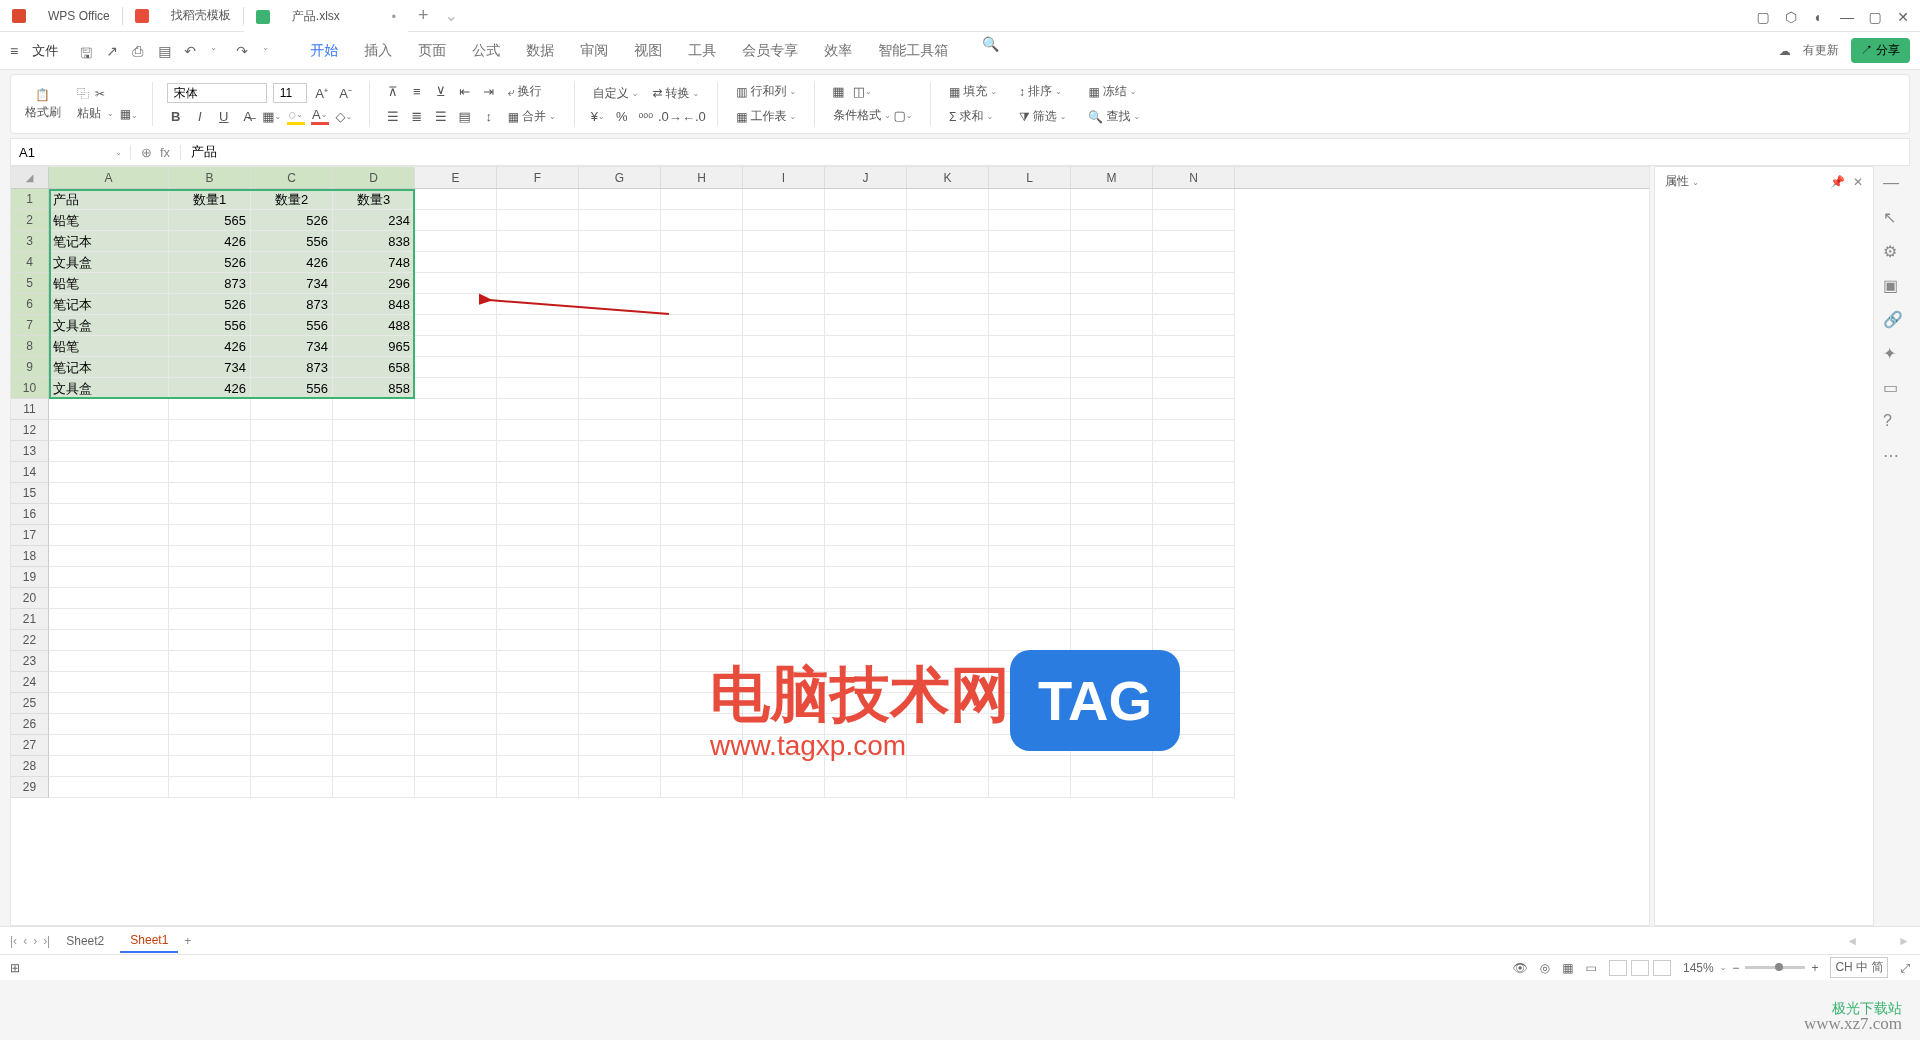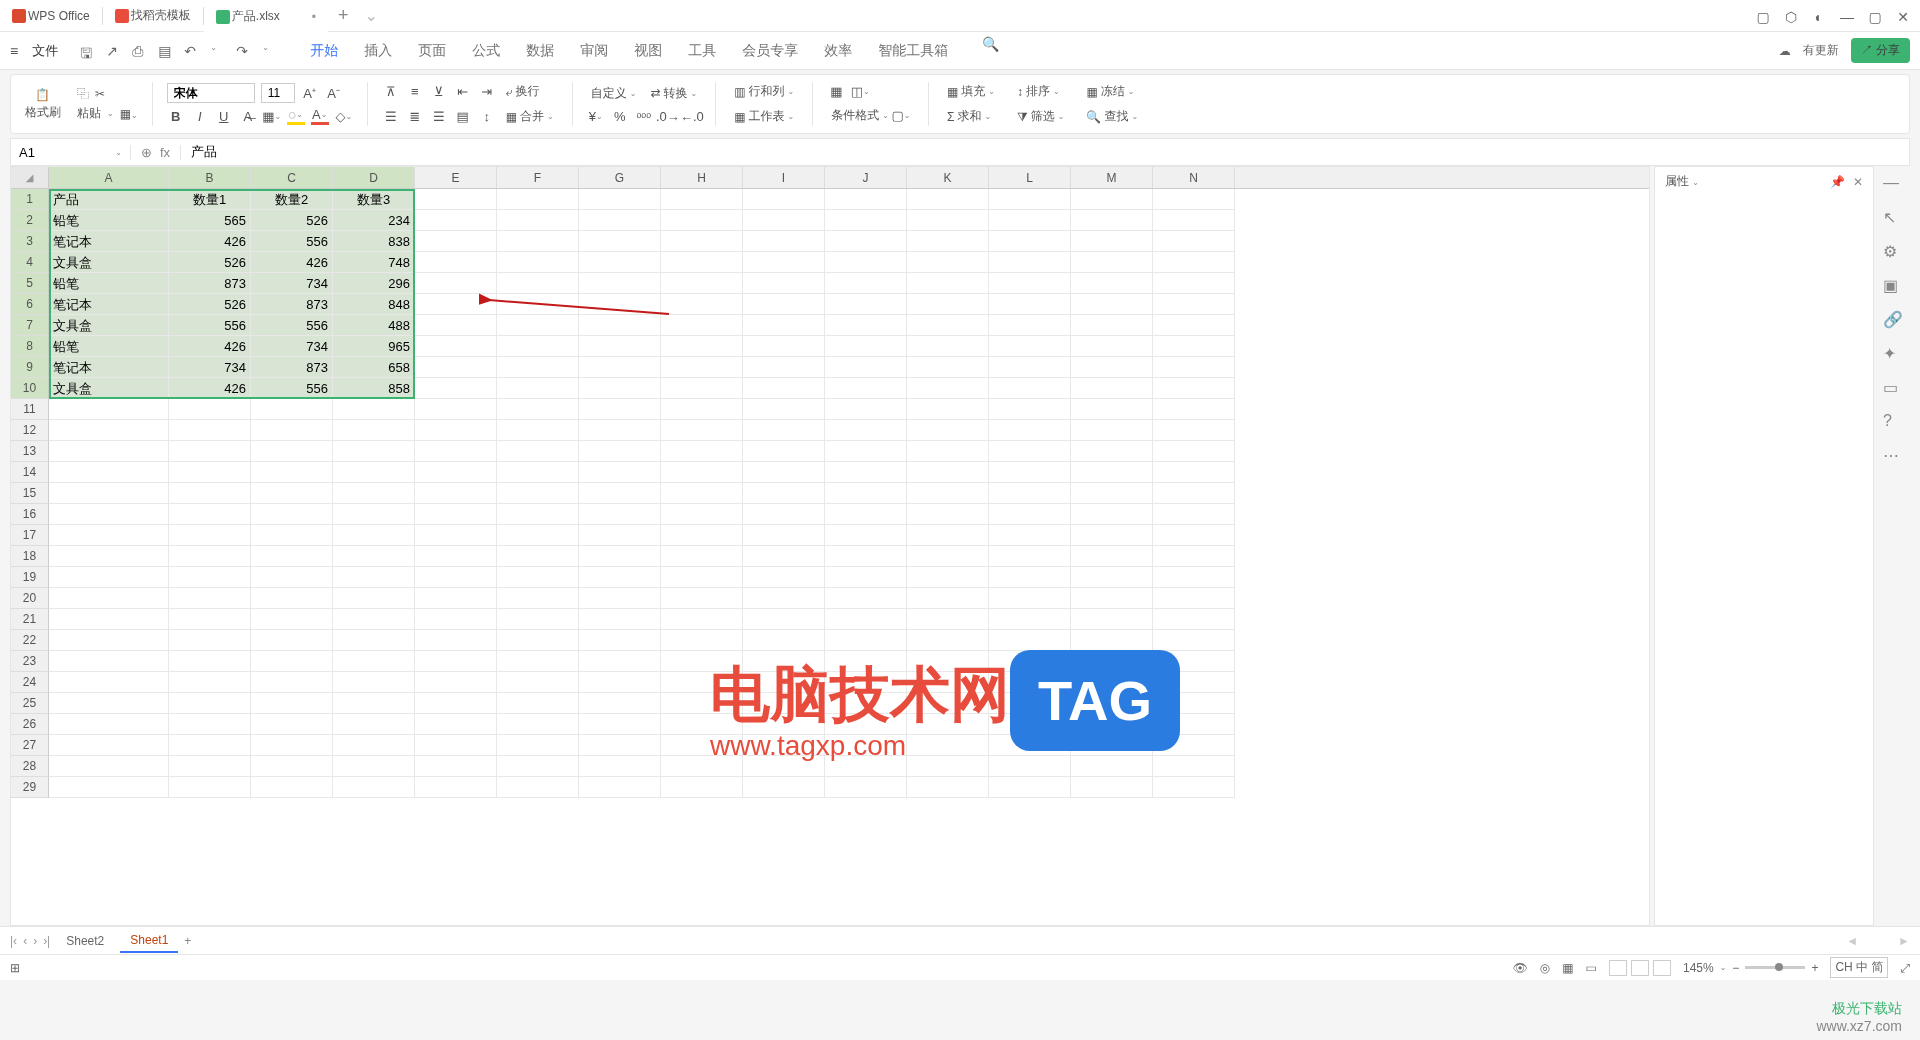--- a/index.html
+++ b/index.html
@@ -1,20 +1,20 @@
 <!DOCTYPE html>
 <html><head>
 <meta charset="utf-8">
 <style>
 * { margin: 0; padding: 0; box-sizing: border-box; font-family: "Microsoft YaHei", sans-serif; }
 body { background: #f5f5f5; width: 1920px; height: 1040px; overflow: hidden; position: relative; }
 
 
 .titlebar { height: 32px; background: #fff; display: flex; align-items: center; border-bottom: 1px solid #e5e5e5; }
-.tab { display: flex; align-items: center; padding: 0 12px; height: 32px; font-size: 12px; color: #555; gap: 2px; }
+.tab { display: flex; align-items: center; padding: 0 12px; height: 32px; font-size: 12px; color: #555; gap: 22px; }
 .tab.active { background: #fff; border-top: 2px solid transparent; }
 .tab-icon { width: 14px; height: 14px; display: inline-block; }
 .tab-icon.wps { background: #d94a2e; border-radius: 2px; }
 .tab-icon.search { background: #e74c3c; border-radius: 2px; }
 .tab-icon.sheet { background: #3cb371; border-radius: 2px; }
 .tab-add { padding: 0 10px; font-size: 18px; color: #888; cursor: pointer; }
 .tab-sep { width: 1px; height: 18px; background: #ddd; }
 .titlebar-right { margin-left: auto; display: flex; gap: 14px; padding-right: 10px; align-items: center; }
 .win-btn { width: 14px; height: 14px; display: inline-block; color: #666; font-size: 14px; text-align: center; }
 
@@ -23,30 +23,30 @@
 .menu-left { display: flex; align-items: center; gap: 8px; }
 .hamburger { font-size: 14px; color: #555; }
 .menu-file { font-size: 13px; color: #333; padding: 0 6px; }
 .quick-icons { display: flex; gap: 10px; margin-left: 8px; align-items: center; }
 .q-icon { width: 16px; height: 16px; color: #666; font-size: 14px; cursor: pointer; }
 .tabs-nav { display: flex; gap: 18px; margin-left: 28px; font-size: 14px; }
 .nav-item { color: #737373; padding: 6px 4px; cursor: pointer; }
 .nav-item.active { color: #3875f7; font-weight: 500; }
 .nav-search { margin-left: 12px; color: #888; }
 .menubar-right { margin-left: auto; display: flex; gap: 12px; align-items: center; font-size: 12px; color: #666; }
-.share-btn { background: #3cb371; color: #404040; padding: 4px 10px; border-radius: 4px; font-size: 12px; }
+.share-btn { background: #3cb371; color: #000000; padding: 4px 10px; border-radius: 4px; font-size: 12px; }
 
 
 .ribbon { height: 60px; background: #fff; border: 1px solid #e5e5e5; border-radius: 4px; margin: 4px 10px; display: flex; align-items: center; padding: 4px 8px; gap: 6px; font-size: 12px; color: #555; }
 .ribbon-group { display: flex; flex-direction: column; align-items: center; gap: 2px; padding: 0 6px; }
 .ribbon-group-2col { display: flex; flex-direction: column; gap: 4px; padding: 0 4px; }
 .ribbon-vsep { width: 1px; height: 44px; background: #e5e5e5; margin: 0 4px; }
 .ribbon-btn { display: flex; align-items: center; gap: 3px; padding: 2px 4px; white-space: nowrap; cursor: pointer; }
 .font-box, .size-box { border: 1px solid #ccc; padding: 2px 6px; font-size: 12px; background: #fff; }
-.font-box { width: 88px; font-weight: bold; }
+.font-box { width: 100px; }
 .size-box { width: 34px; }
 .fmt-row { display: flex; gap: 6px; align-items: center; }
 .fmt-ico { width: 18px; height: 18px; display: inline-flex; align-items: center; justify-content: center; font-size: 13px; color: #555; }
 .caret { font-size: 8px; color: #888; }
 
 
 .formula-bar { height: 28px; background: #fff; margin: 4px 10px 0; border: 1px solid #e5e5e5; display: flex; align-items: center; font-size: 13px; }
 .name-box { width: 120px; padding: 0 8px; border-right: 1px solid #e5e5e5; display: flex; align-items: center; justify-content: space-between; }
 .fb-icons { display: flex; gap: 8px; padding: 0 10px; border-right: 1px solid #e5e5e5; color: #888; }
 .formula-input { padding: 0 10px; flex: 1; }
@@ -90,21 +90,21 @@
 .statusbar-right { margin-left: auto; display: flex; align-items: center; gap: 12px; }
 .view-btns { display: flex; gap: 4px; }
 .vb { width: 18px; height: 16px; border: 1px solid #ccc; }
 .zoom { display: flex; align-items: center; gap: 6px; }
 
 
 .wm1 { position: absolute; left: 710px; top: 655px; font-size: 60px; font-weight: bold; color: #e74c3c; pointer-events: none; }
 .wm1b { position: absolute; left: 710px; top: 730px; font-size: 28px; color: #e74c3c; pointer-events: none; }
 .wm2 { position: absolute; left: 1010px; top: 650px; background: #2b7ce0; color: #fff; font-size: 56px; font-weight: bold; padding: 18px 28px; border-radius: 20px; pointer-events: none; }
 .wm3 { position: absolute; right: 18px; bottom: 22px; font-size: 14px; color: #3cb371; pointer-events: none; }
-.wm3b { position: absolute; right: 18px; bottom: 6px; font-size: 14px; color: #888; pointer-events: none; }
+.wm3b { position: absolute; right: 18px; bottom: 6px; font-size: 17px; color: #888; pointer-events: none; font-family: Liberation Serif, serif; }
 </style>
 </head>
 <body>
 
 <div class="titlebar">
   <div class="tab">
     <span class="tab-icon wps"></span>
     <span>WPS Office</span>
   </div>
   <div class="tab-sep"></div>

